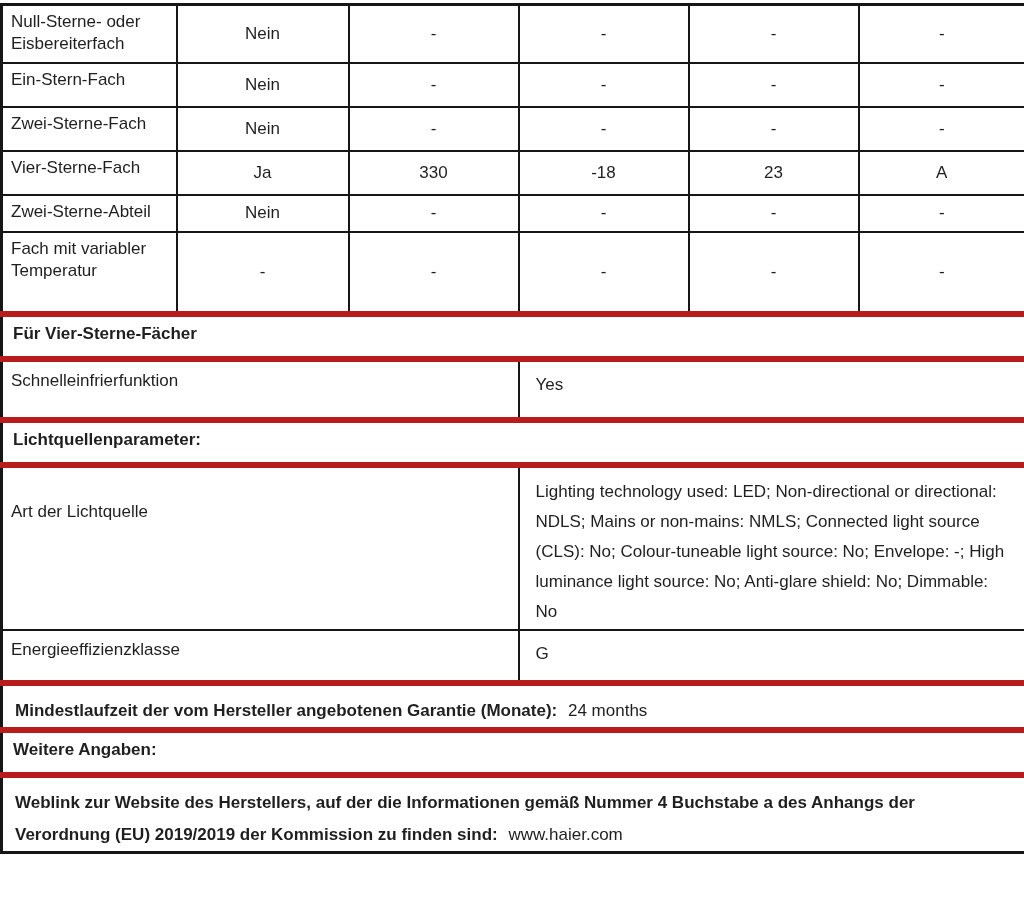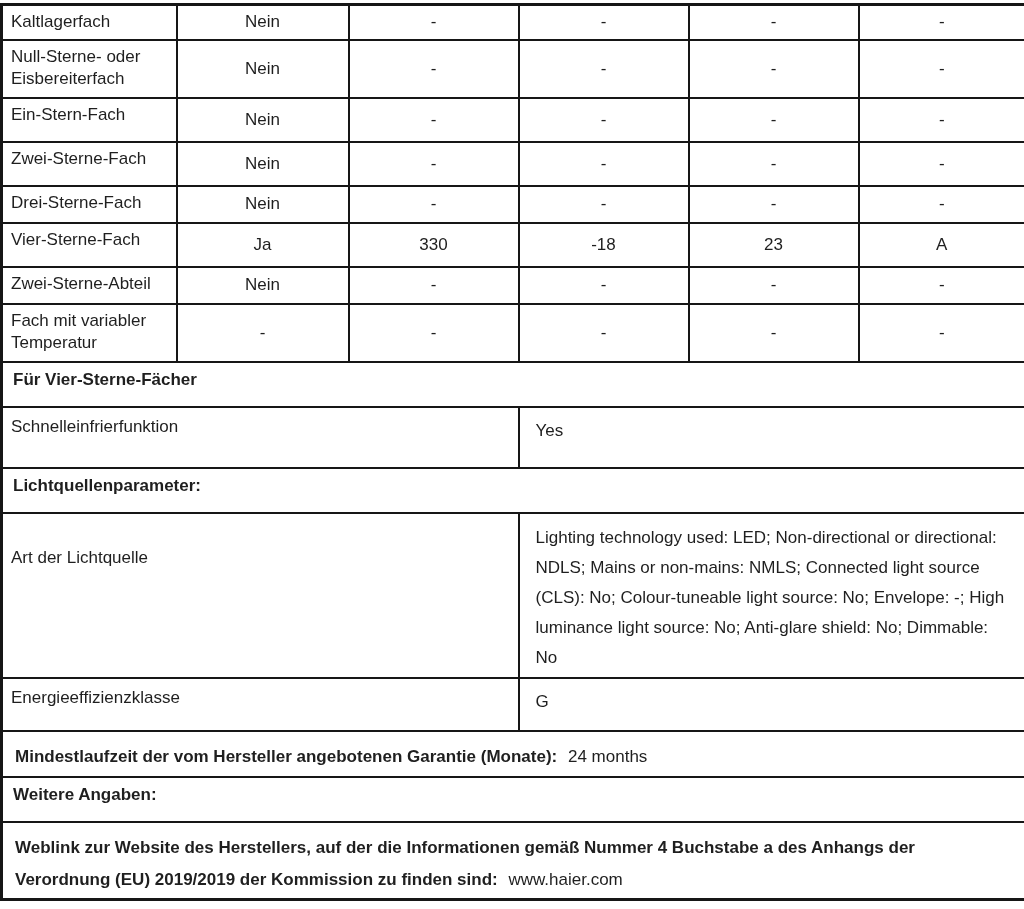--- a/index.html
+++ b/index.html
@@ -28,48 +28,40 @@
   td.lbl2{vertical-align:top;text-align:left;padding:9px 10px 0 8px;}
   td.val2{vertical-align:top;text-align:left;padding:13px 10px 0 16px;}
   td.longtext{line-height:30px;padding-top:9px;padding-right:12px;margin-top:40px;}
   td.pt34{padding-top:34px;}
   
   td.mixed{vertical-align:top;text-align:left;padding:9px 14px 0 12px;line-height:32px;}
   td.mixed .b{font-weight:bold;}
   td.mixed .v{font-weight:normal;margin-left:6px;}
   
   tr.h35{height:35px;} tr.h66{height:58px;} tr.h36{height:44px;}
-  tr.h37{height:37px;} tr.h82{height:58px;} tr.h45{height:45px;}
+  tr.h37{height:37px;} tr.h82{height:82px;} tr.h45{height:45px;}
   tr.h57{height:61px;} tr.h165{height:165px;} tr.h53{height:53px;}
   tr.h46{height:46px;} tr.h78{height:78px;}
   
-  tr.thick td{border-top:1px solid #b91c1c;}
+  tr.thick td{border-top:6px solid #b91c1c;}
 </style>
 </head>
 <body>
 
 <table class="sheet">
   <colgroup>
     <col style="width:175px">
       <col style="width:172px">
       <col style="width:170px">
     <col style="width:170px">
       <col style="width:170px">
       <col style="width:167px">
   </colgroup>
   <tbody>
 
-    <tr class="h35">
-      <td class="lbl">Kaltlagerfach</td>
-      <td class="val">Nein</td>
-      <td class="val">-</td>
-      <td class="val">-</td>
-      <td class="val">-</td>
-      <td class="val">-</td>
-    </tr>
 
     <tr class="h66">
       <td class="lbl">Null-Sterne- oder Eisbereiterfach</td>
       <td class="val">Nein</td>
       <td class="val">-</td>
       <td class="val">-</td>
       <td class="val">-</td>
       <td class="val">-</td>
     </tr>
 
@@ -84,28 +76,20 @@
 
     <tr class="h36">
       <td class="lbl">Zwei-Sterne-Fach</td>
       <td class="val">Nein</td>
       <td class="val">-</td>
       <td class="val">-</td>
       <td class="val">-</td>
       <td class="val">-</td>
     </tr>
 
-    <tr class="h37">
-      <td class="lbl">Drei-Sterne-Fach</td>
-      <td class="val">Nein</td>
-      <td class="val">-</td>
-      <td class="val">-</td>
-      <td class="val">-</td>
-      <td class="val">-</td>
-    </tr>
 
     <tr class="h36">
       <td class="lbl">Vier-Sterne-Fach</td>
       <td class="val">Ja</td>
       <td class="val">330</td>
       <td class="val">-18</td>
       <td class="val">23</td>
       <td class="val">A</td>
     </tr>
 

